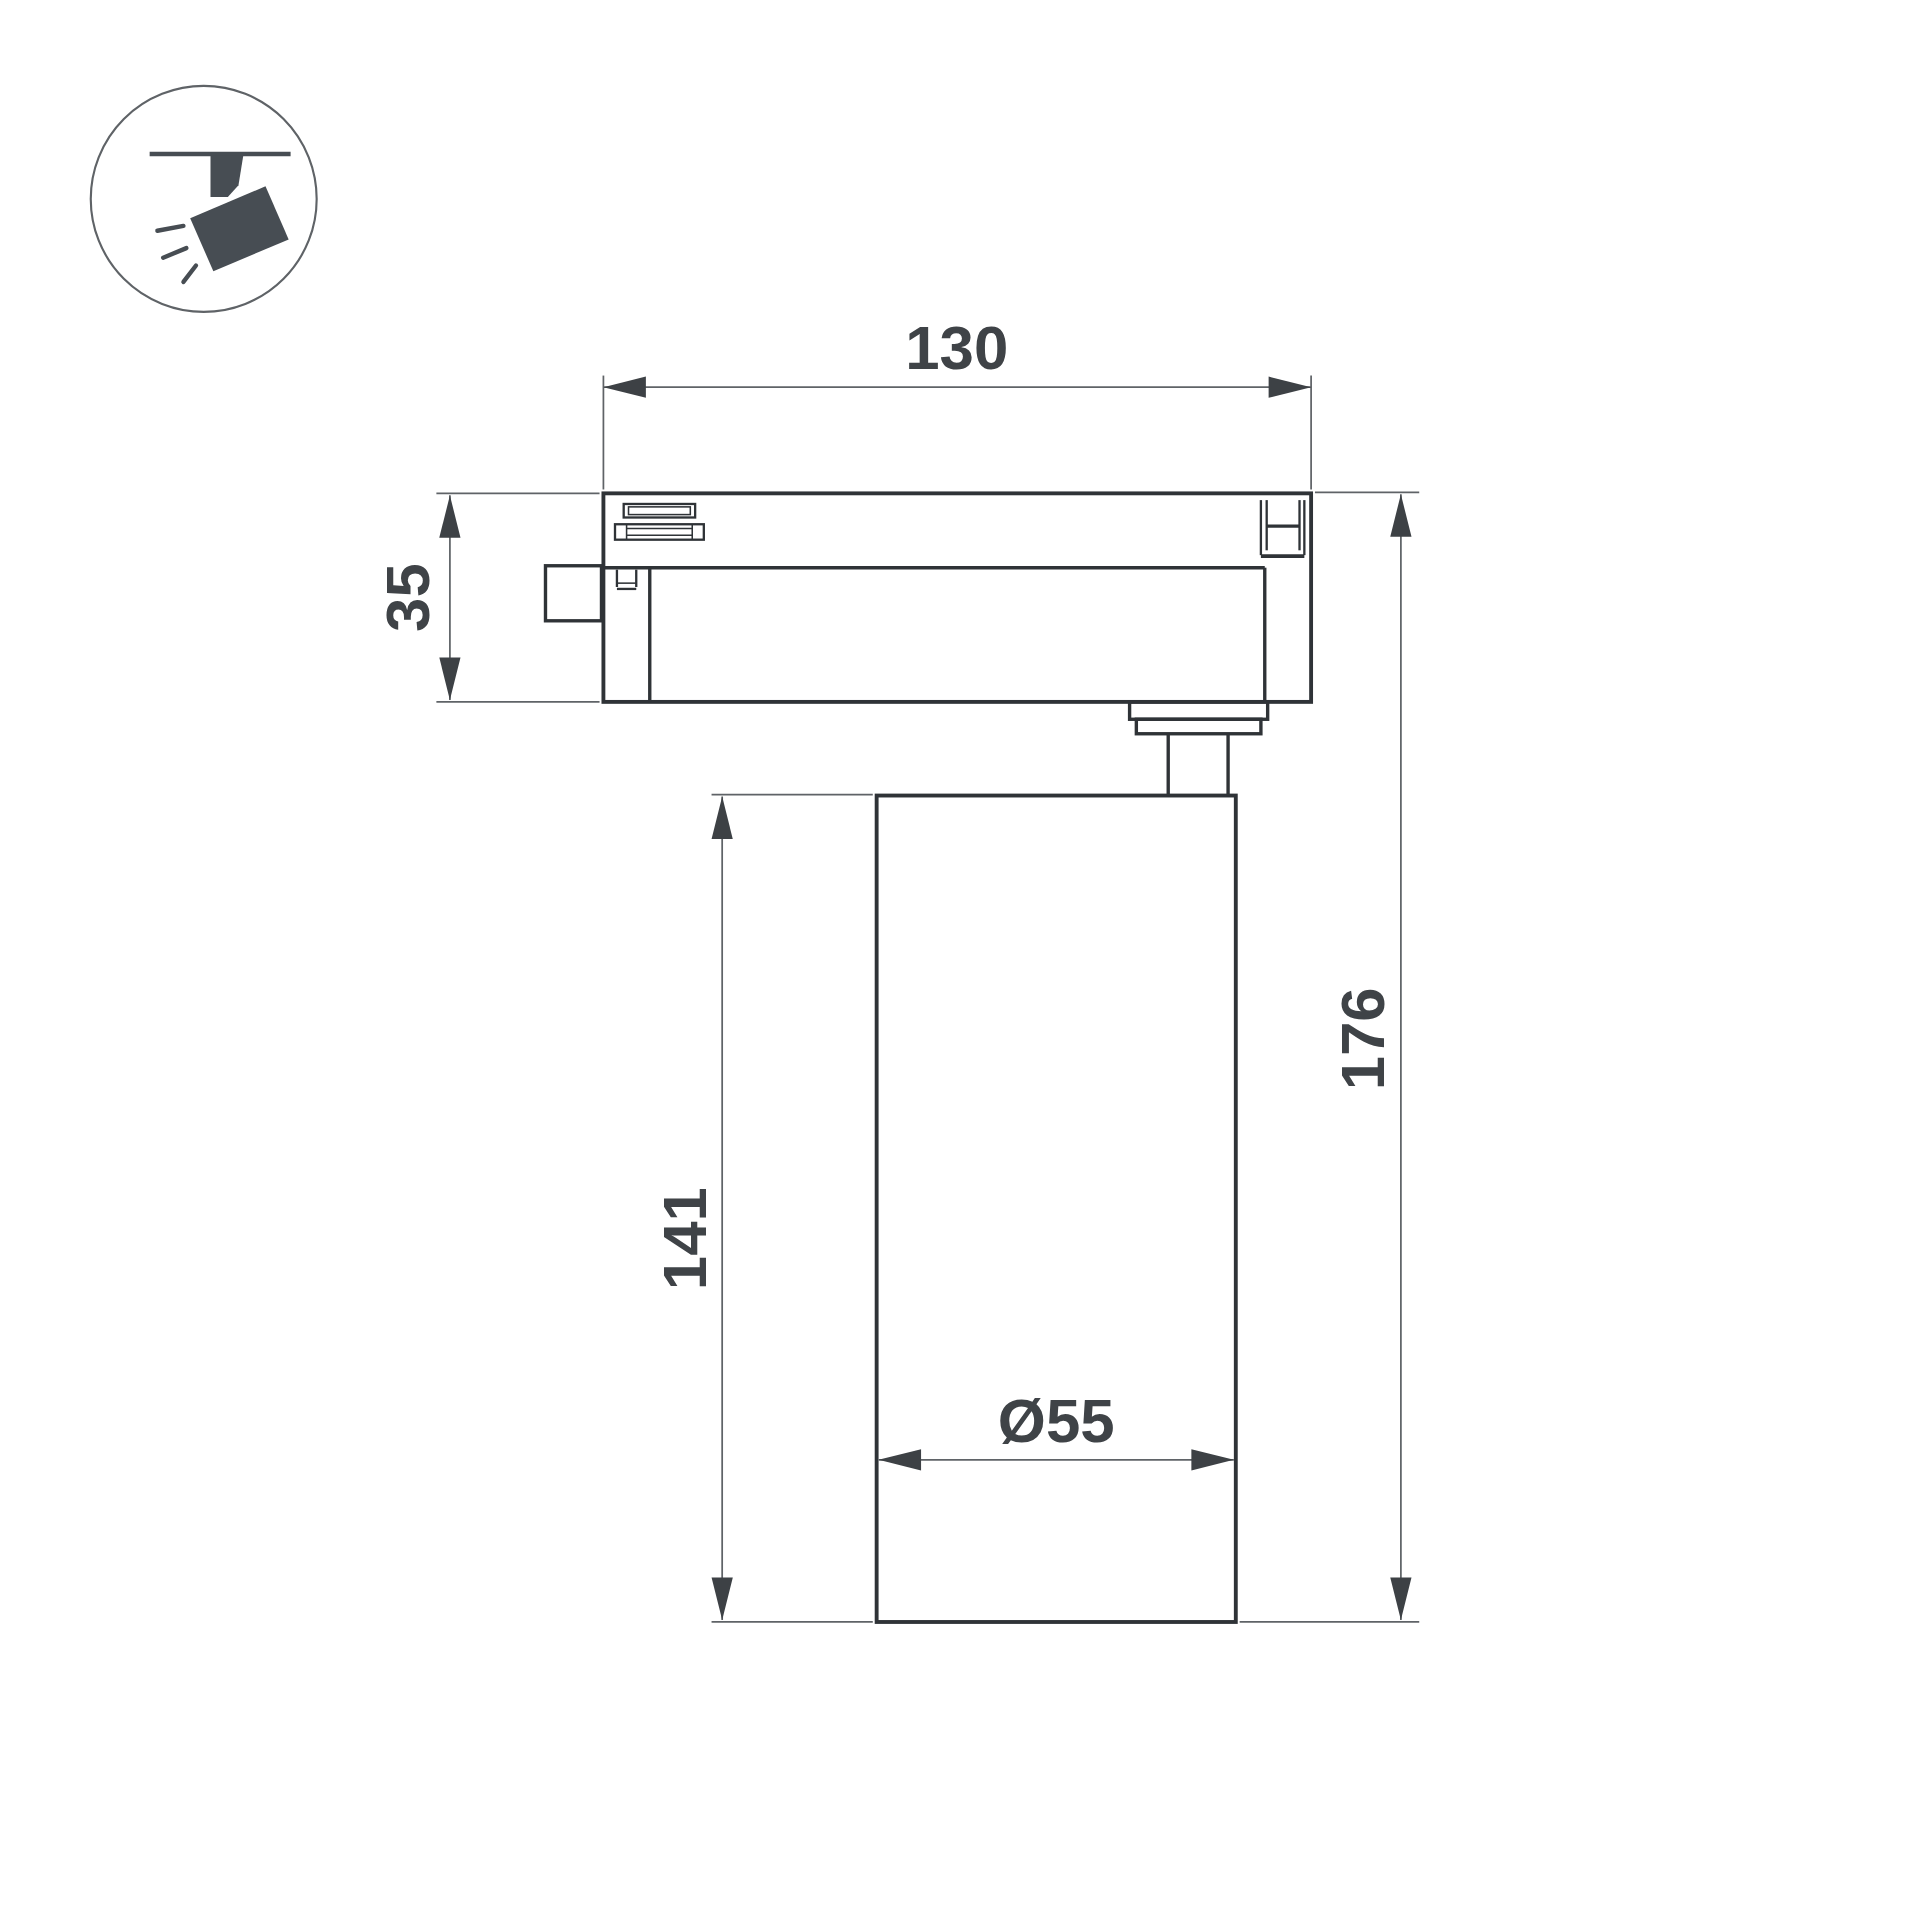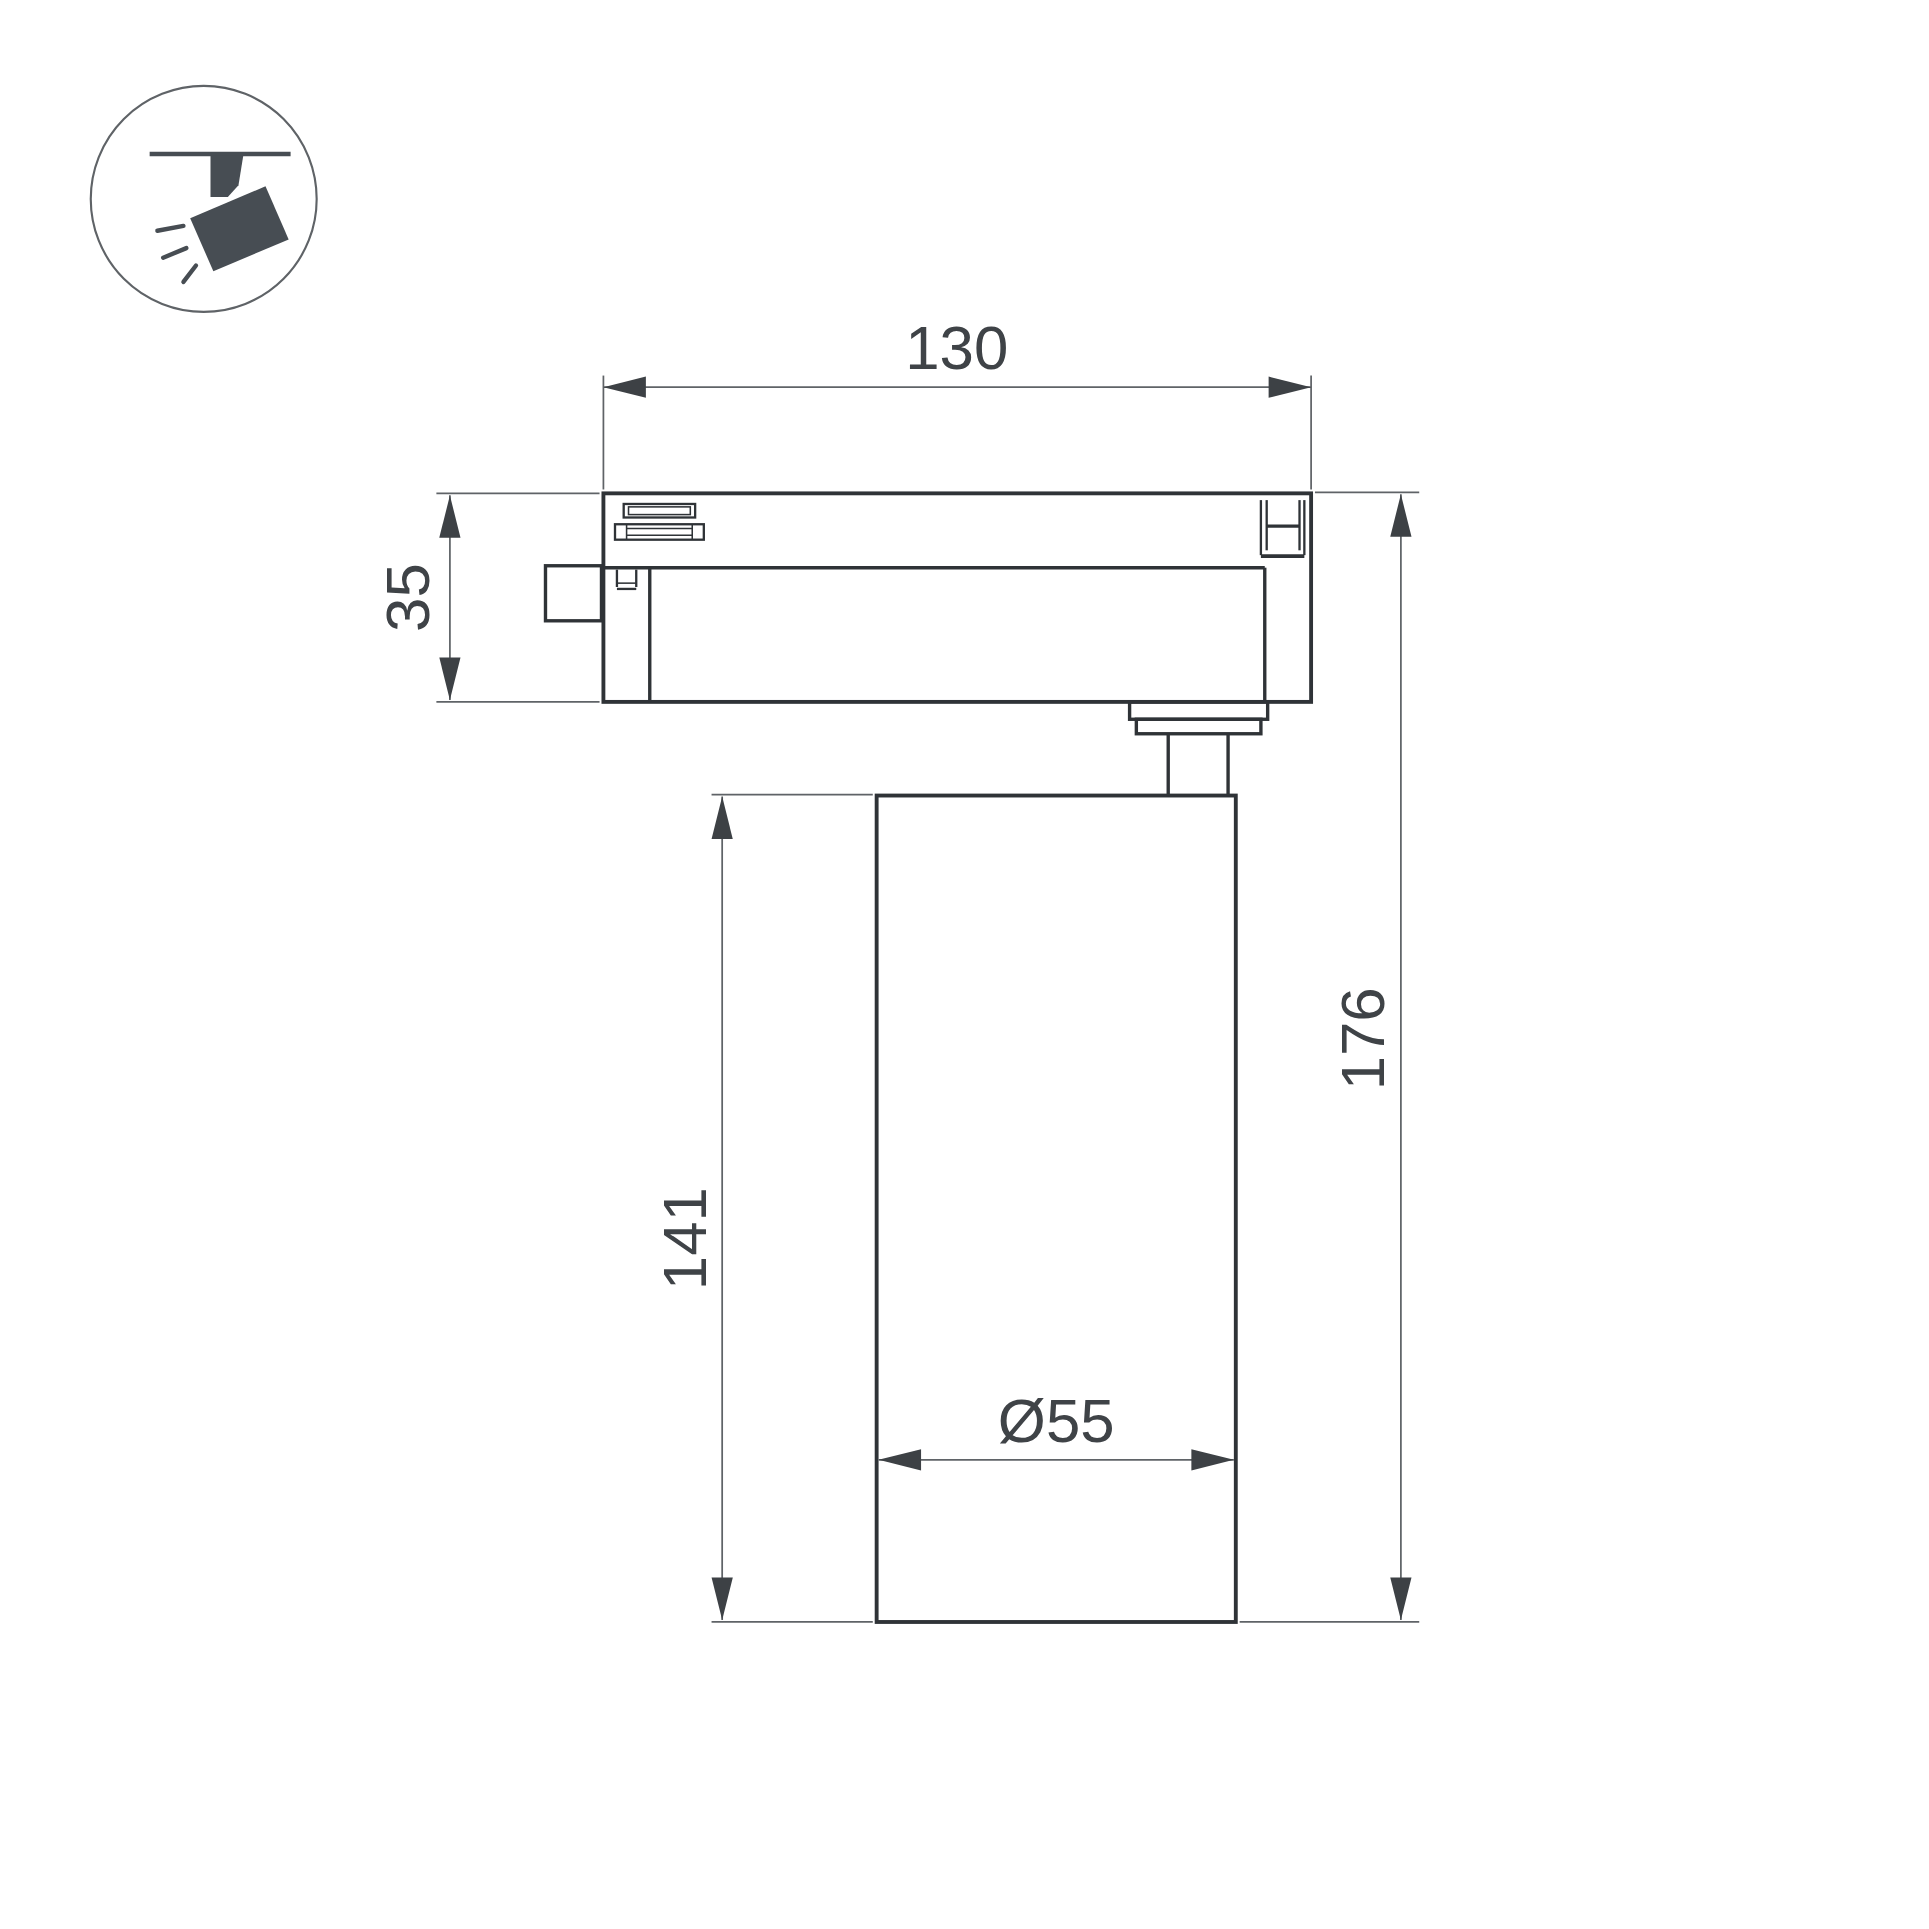--- a/index.html
+++ b/index.html
@@ -5,21 +5,21 @@
   :root{
     --background:#ffffff;
     --object-line:#2f3337;
     --dim-line:#5f6367;
     --arrow:#3d4145;
     --text:#3f4347;
     --icon:#474d53;
     --icon-circle:#5f6367;
   }
   html,body{margin:0;padding:0;background:#fff;}
-  .canvas{width:1929px;height:1929px;background:var(--background);position:relative;}
+  .canvas{width:1929px;height:1929px;background:var(--background);position:relative;font-weight:bold;}
   svg{display:block;}
   .obj{stroke:var(--object-line);fill:none;stroke-width:4;stroke-linecap:butt;stroke-linejoin:miter;}
   .obj35{stroke:var(--object-line);fill:none;stroke-width:3.5;}
   .obj2{stroke:var(--object-line);fill:none;stroke-width:2.4;}
   .obj16{stroke:var(--object-line);fill:none;stroke-width:1.6;}
   .dim{stroke:var(--dim-line);fill:none;stroke-width:1.8;}
   .arrow{fill:var(--arrow);stroke:none;}
   .dimtext{fill:var(--text);font-family:"Liberation Sans",sans-serif;font-size:64px;}
   .icon-fill{fill:var(--icon);stroke:none;}
   .icon-stroke{stroke:var(--icon-circle);fill:#ffffff;stroke-width:2.2;}

